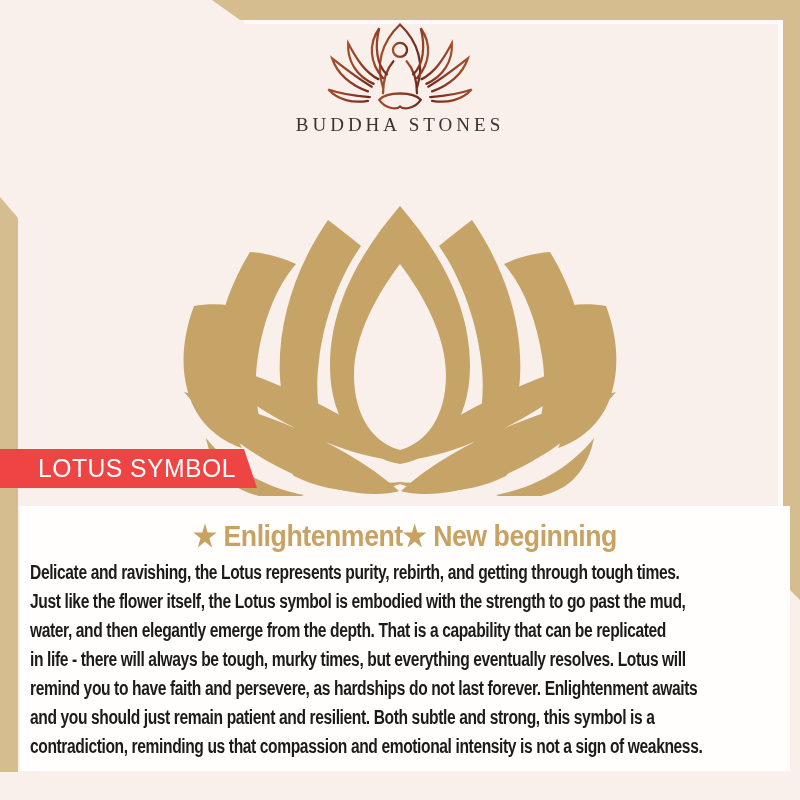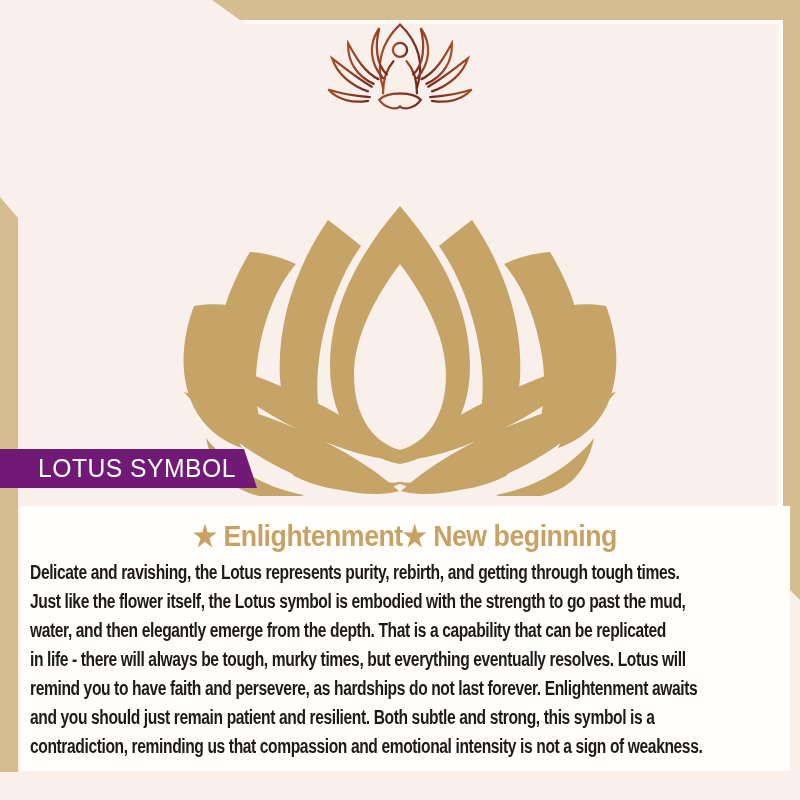--- a/index.html
+++ b/index.html
@@ -22,21 +22,21 @@
   .brand-name{position:absolute;left:0;top:114px;width:800px;text-align:center;
     font-family:"Liberation Serif",serif;font-size:19px;letter-spacing:4px;color:#3b332c;}
   
   .title-bar{position:absolute;left:165px;top:141px;width:475px;height:54px;background:#fbf8f5;
     display:flex;align-items:center;justify-content:center;}
   .title-bar .title{font-size:35px;font-weight:bold;color:#c09a5c;letter-spacing:-0.5px;
     transform:scaleX(0.94);}
   
   .lotus{position:absolute;left:178px;top:196px;width:444px;height:300px;}
   
-  .banner{position:absolute;left:0;top:449px;width:258px;height:39px;background:#701a75;
+  .banner{position:absolute;left:0;top:449px;width:258px;height:39px;background:#ef4444;
     clip-path:polygon(0 0,244px 0,257px 100%,0 100%);
     display:flex;align-items:center;}
   .banner .label{color:#fdfdfc;font-size:26px;font-weight:500;letter-spacing:0.5px;
     padding-left:40px;transform:scaleX(0.95);transform-origin:left center;}
   
   .panel{position:absolute;left:20px;top:506px;width:770px;height:265px;background:#fffefd;}
   .heading{margin-top:13px;text-align:center;font-size:29px;font-weight:bold;color:#c8a262;
     letter-spacing:-0.5px;transform:scaleX(0.92);}
   .body-text{margin-top:5px;margin-left:10px;width:960px;
     transform:scaleX(0.78);transform-origin:left top;
@@ -82,20 +82,21 @@
       </g>
 
       <g transform="translate(160,0) scale(-1,1)">
         <path d="M62,66 C48,50 46,30 58,13 C53,32 55,52 66,62"></path>
         <path d="M52,72 C34,64 24,48 25,29 C34,46 43,60 57,67"></path>
         <path d="M46,80 C28,74 13,61 8,45 C22,56 36,67 50,75"></path>
         <path d="M46,90 C30,93 14,89 4,78 C18,83 34,85 48,86"></path>
       </g>
     </g>
   </svg>
+  <div class="brand-name">BUDDHA STONES</div>
 
 
   <svg class="lotus" viewBox="0 0 444 300">
     <g fill="#c6a467">
 
       <path fill-rule="evenodd" d="M222,10 C186,52 152,106 152,170 C152,228 183,261 222,268
         C261,261 292,228 292,170 C292,106 258,52 222,10 Z
         M222,68 C198,100 176,140 176,179 C176,221 196,247 222,254
         C248,247 268,221 268,179 C268,140 246,100 222,68 Z"></path>
       <g id="half">

